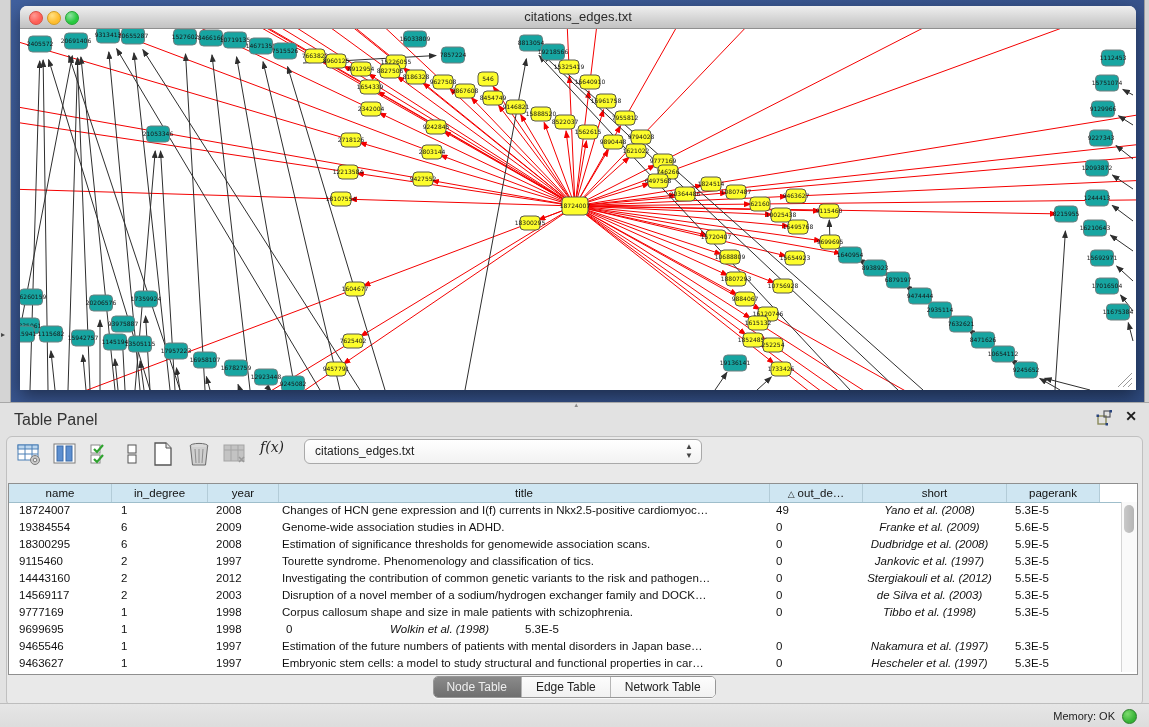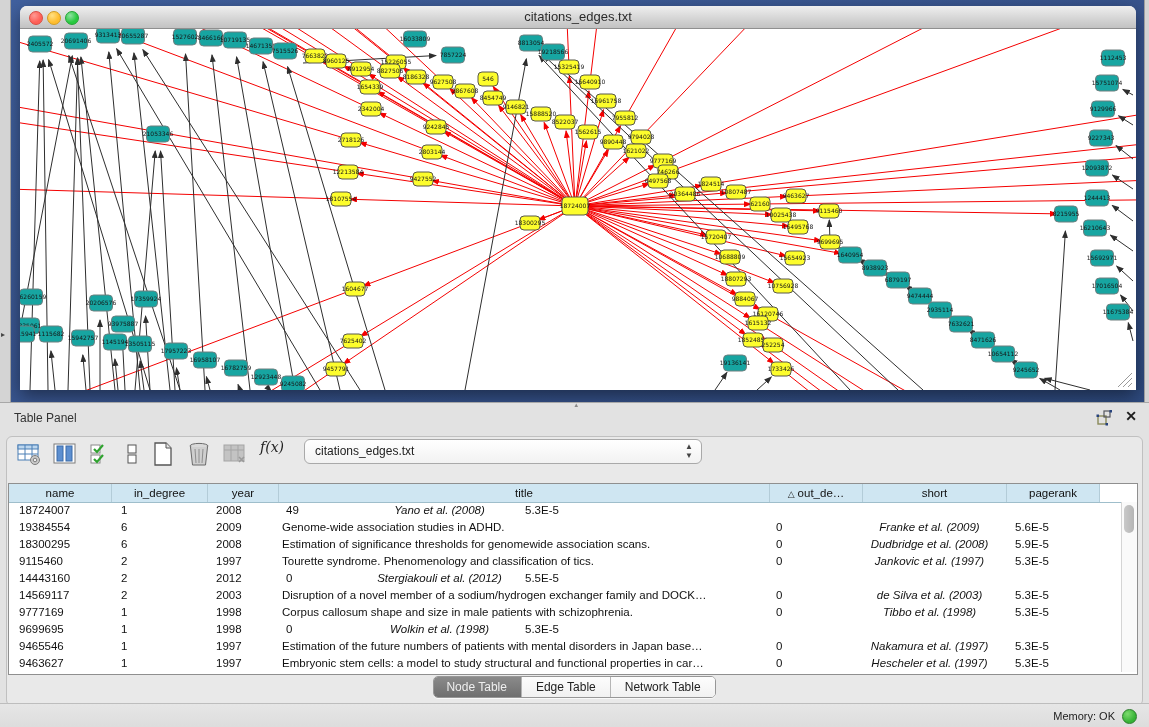--- a/index.html
+++ b/index.html
@@ -21,21 +21,21 @@
   svg.net{position:absolute;left:0;top:23px;width:1116px;height:361px;background:#fff;display:block;}
   .e-r{stroke:#f40000;stroke-width:1;}
   .e-k{stroke:#2e2e2e;stroke-width:1;}
   .nd-y{fill:#fdfd2c;stroke:#58584a;stroke-width:1;}
   .nd-t{fill:#17a5a1;stroke:#6f7f7f;stroke-width:1;}
   .nl{font-size:6px;fill:#161616;text-anchor:middle;font-family:"DejaVu Sans",sans-serif;}
 
   
   .table-panel{position:absolute;left:0;top:402px;width:1149px;height:325px;background:#e2e2e2;border-top:1px solid #a8a8a8;}
   .tp-header{position:absolute;left:0;top:0;width:100%;height:30px;}
-  .tp-title{position:absolute;left:14px;top:8px;font-size:12px;color:#333;}
+  .tp-title{position:absolute;left:14px;top:8px;font-size:16px;color:#333;}
   .grip{position:absolute;left:50%;top:-2px;font-size:7px;color:#8a8a8a;}
   .float-btn{position:absolute;right:36px;top:6px;width:18px;height:18px;cursor:default;}
   .close-btn{position:absolute;right:12px;top:5px;font-size:14px;font-weight:bold;color:#1c1c1c;cursor:default;}
   .inner{position:absolute;left:6px;top:33px;width:1135px;height:268px;background:#e9e9e9;border:1px solid #c0c0c0;border-radius:6px;}
 
   .toolbar{position:absolute;left:6px;top:36px;height:42px;display:flex;align-items:flex-start;gap:6px;padding-left:8px;}
   .tbtn{width:30px;height:30px;display:flex;align-items:center;justify-content:center;border-radius:4px;}
   .tbtn.narrow{width:20px;}
   .fx{font-size:14px;font-style:italic;font-family:"DejaVu Serif",serif;color:#222;padding:0 4px;}
   .select{position:relative;width:396px;height:23px;background:linear-gradient(#ffffff,#f2f2f2);border:1px solid #a9a9a9;border-radius:6px;margin-left:10px;}
@@ -564,20 +564,21 @@
         <div class="th c4"><span class="sortglyph">△</span><span>out_de…</span></div>
         <div class="th c5">short</div>
         <div class="th c6 last">pagerank</div>
         <div class="th thfill"></div>
       </div>
       <div id="rows">
           <div class="trow">
             <div class="tc c0">18724007</div>
             <div class="tc c1">1</div>
             <div class="tc c2">2008</div>
+            <div class="tc c3">Changes of HCN gene expression and I(f) currents in Nkx2.5-positive cardiomyoc…</div>
             <div class="tc c4">49</div>
             <div class="tc c5">Yano et al. (2008)</div>
             <div class="tc c6">5.3E-5</div>
           </div>
           <div class="trow">
             <div class="tc c0">19384554</div>
             <div class="tc c1">6</div>
             <div class="tc c2">2009</div>
             <div class="tc c3">Genome-wide association studies in ADHD.</div>
             <div class="tc c4">0</div>
@@ -599,20 +600,21 @@
             <div class="tc c2">1997</div>
             <div class="tc c3">Tourette syndrome. Phenomenology and classification of tics.</div>
             <div class="tc c4">0</div>
             <div class="tc c5">Jankovic et al. (1997)</div>
             <div class="tc c6">5.3E-5</div>
           </div>
           <div class="trow">
             <div class="tc c0">14443160</div>
             <div class="tc c1">2</div>
             <div class="tc c2">2012</div>
+            <div class="tc c3">Investigating the contribution of common genetic variants to the risk and pathogen…</div>
             <div class="tc c4">0</div>
             <div class="tc c5">Stergiakouli et al. (2012)</div>
             <div class="tc c6">5.5E-5</div>
           </div>
           <div class="trow">
             <div class="tc c0">14569117</div>
             <div class="tc c1">2</div>
             <div class="tc c2">2003</div>
             <div class="tc c3">Disruption of a novel member of a sodium/hydrogen exchanger family and DOCK…</div>
             <div class="tc c4">0</div>

